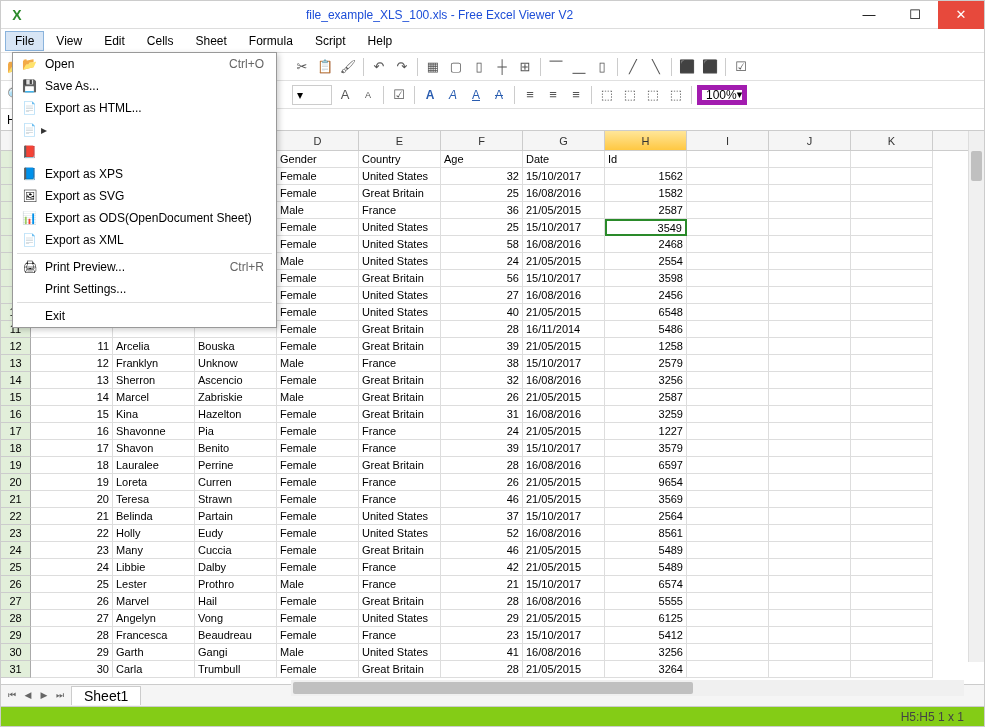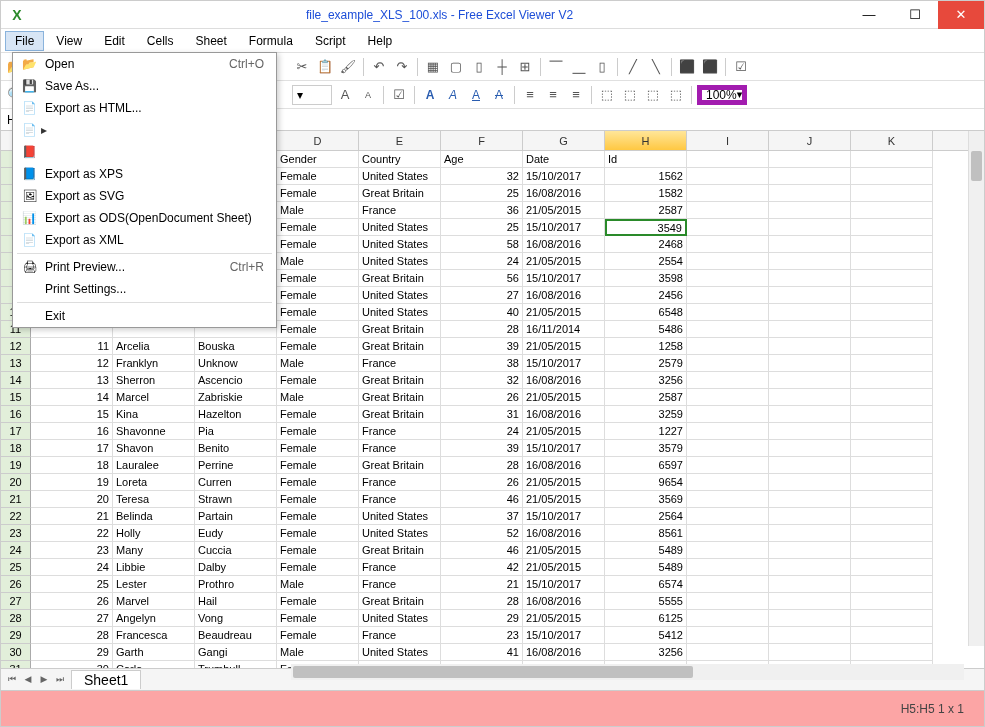--- a/index.html
+++ b/index.html
@@ -51,21 +51,21 @@
 .fm-label { flex: 1; padding-left: 4px; }
 .fm-shortcut { color: #666; padding-right: 6px; }
 .fm-arrow { color: #333; padding-right: 2px; }
 .fm-sep { height: 1px; background: #ddd; margin: 2px 4px; }
 
 .sheet-tabs { height: 22px; display: flex; align-items: center; border-top: 1px solid #ccc; background: #f5f5f5; padding: 0 4px; }
 .sheet-nav { display: flex; gap: 2px; }
 .sheet-nav span { width: 14px; text-align: center; font-size: 9px; color: #666; }
 .sheet-tab { background: #fff; border: 1px solid #ccc; border-bottom: none; padding: 1px 12px; margin-left: 4px; font-size: 14px; }
 
-.statusbar { height: 36px; display: flex; align-items: center; justify-content: flex-end; padding: 0 20px; border-top: 1px solid #ccc; font-size: 11px; color: #444; background: #fca5a5; }
+.statusbar { height: 20px; display: flex; align-items: center; justify-content: flex-end; padding: 0 20px; border-top: 1px solid #ccc; font-size: 11px; color: #444; background: #84cc16; }
 
 .vscroll { position: absolute; right: 0; top: 0; bottom: 22px; width: 16px; background: #f0f0f0; border-left: 1px solid #ddd; }
 .vscroll-thumb { position: absolute; top: 20px; left: 2px; right: 2px; height: 30px; background: #c0c0c0; border-radius: 2px; }
 .hscroll { position: absolute; bottom: 0; left: 150px; right: 16px; height: 16px; background: #f0f0f0; }
 .hscroll-thumb { position: absolute; left: 2px; top: 2px; bottom: 2px; width: 400px; background: #c0c0c0; border-radius: 2px; }
 </style>
 </head>
 <body>
 
 <div class="window">

